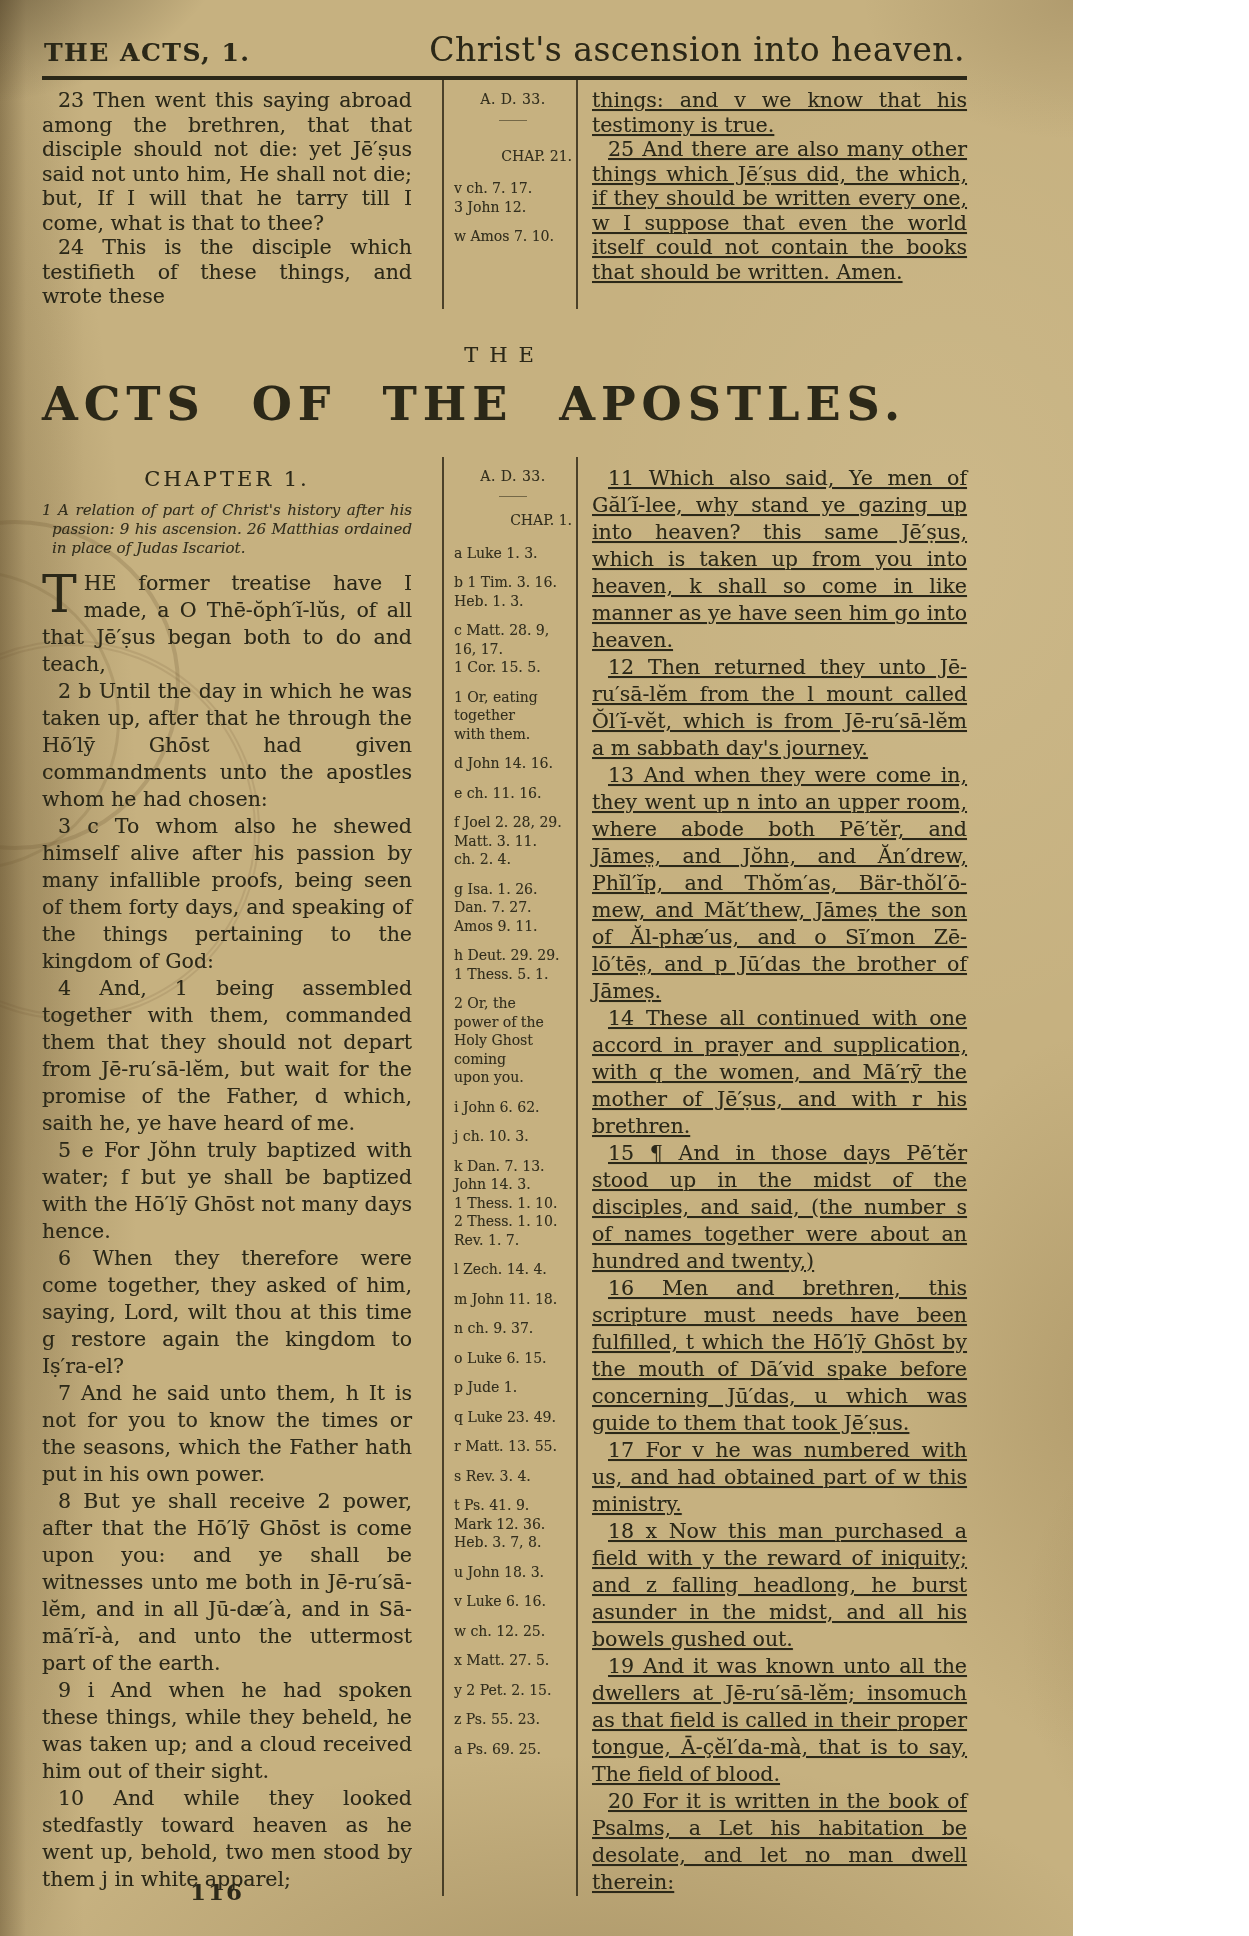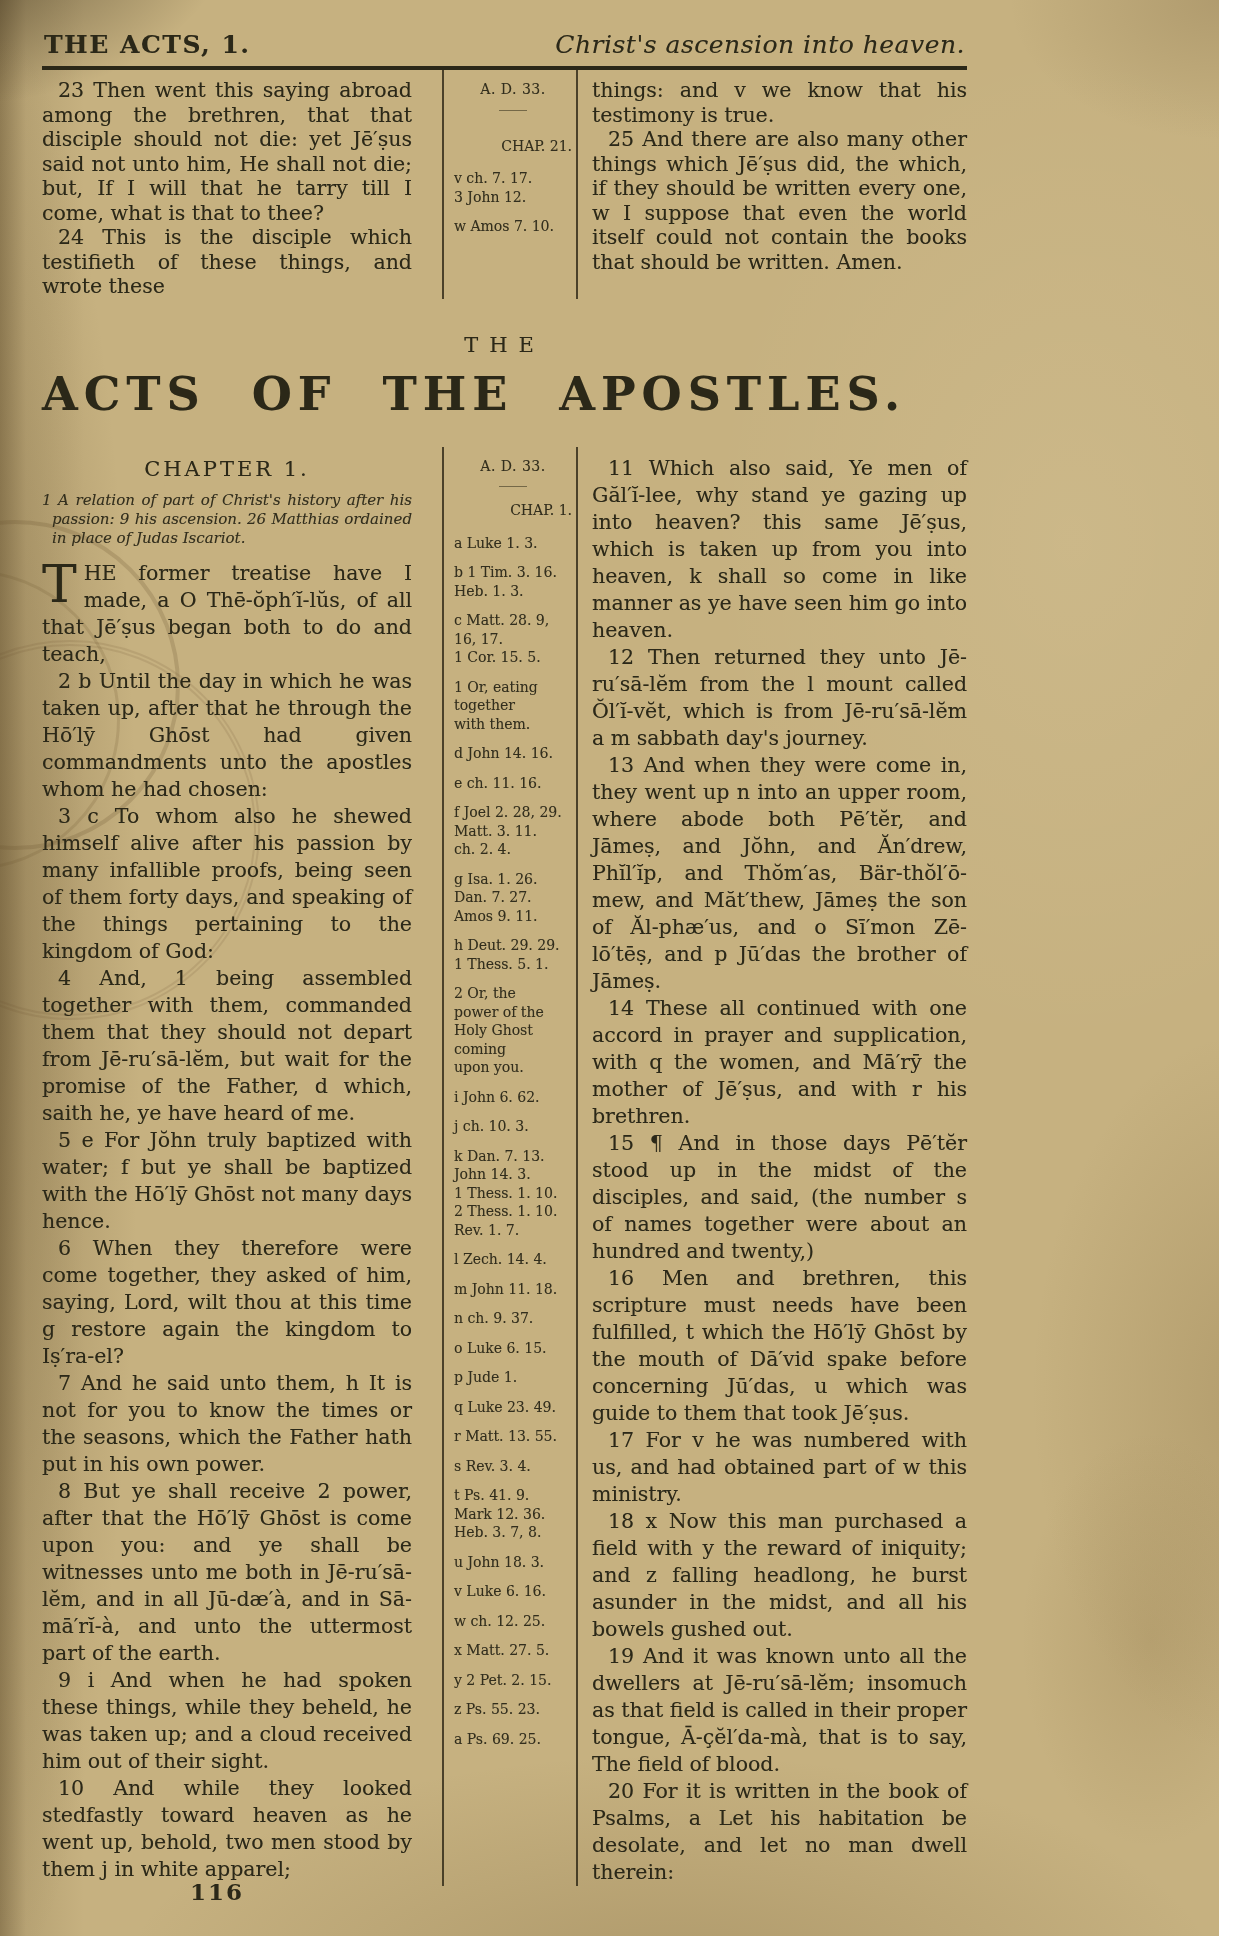--- a/index.html
+++ b/index.html
@@ -5,47 +5,47 @@
   :root{
     --paper:#c6b180;
     --ink:#2b2818;
     --ref-ink:#322e1d;
     --rule:rgba(44,38,20,0.8);
   }
   *{margin:0;padding:0;box-sizing:border-box;}
   html,body{width:1249px;height:1936px;}
   body{font-family:"DejaVu Serif", serif;color:var(--ink);}
   .page{
-    position:relative;width:1219px;height:1936px;overflow:hidden;
+    position:relative;width:1073px;height:1936px;overflow:hidden;
     background-color:var(--paper);
     background-image:
       radial-gradient(ellipse 430px 270px at -50px -70px, rgba(45,35,18,0.65), rgba(45,35,18,0) 65%),
       radial-gradient(ellipse 200px 1400px at 0% 52%, rgba(100,80,45,0.35), rgba(100,80,45,0) 70%),
       radial-gradient(ellipse 320px 520px at 103% 72%, rgba(125,100,55,0.26), rgba(125,100,55,0) 70%),
       radial-gradient(ellipse 740px 320px at 55% 103%, rgba(110,88,48,0.28), rgba(110,88,48,0) 75%),
       radial-gradient(ellipse 520px 720px at 88% 28%, rgba(255,245,215,0.10), rgba(255,245,215,0) 70%),
       radial-gradient(ellipse 300px 200px at 100% 0%, rgba(90,70,40,0.20), rgba(90,70,40,0) 70%),
       linear-gradient(90deg, rgba(80,62,32,0.45) 0px, rgba(80,62,32,0.12) 26px, rgba(80,62,32,0) 84px);
   }
   .aging{position:absolute;border-radius:50%;pointer-events:none;}
   .r1{left:-150px;top:520px;width:330px;height:330px;border:4px solid rgba(105,82,44,0.22);}
   .r2{left:-180px;top:570px;width:300px;height:300px;border:3px solid rgba(105,82,44,0.18);}
   .r3{left:-120px;top:640px;width:380px;height:380px;border:6px double rgba(105,82,44,0.15);}
   .stain{left:1020px;top:1430px;width:260px;height:420px;border-radius:50%;
          background:radial-gradient(ellipse at center, rgba(120,95,50,0.18), rgba(120,95,50,0) 70%);}
   .print{position:absolute;left:42px;top:30px;width:925px;
          text-shadow:0.2px 0.2px 0 rgba(43,40,24,0.30);}
   .running-head{display:flex;justify-content:space-between;align-items:baseline;padding:0 2px;}
   .rh-left{font-size:25px;font-weight:bold;letter-spacing:1.5px;}
-  .rh-right{font-size:25px;font-style:italic;letter-spacing:0.5px;}
+  .rh-right{font-size:33px;letter-spacing:0.5px;}
   .head-rule{height:4px;background:var(--ink);margin-top:7px;}
 
   .grid{display:grid;grid-template-columns:400px 136px 389px;}
   .text-col.left{padding:8px 30px 0 0;}
-  .text-col.right{padding:8px 0 0 14px;}
+  .text-col.right{padding:8px 0 0 14px;text-decoration:underline;}
   .refs-col{
     border-left:2px solid var(--rule);border-right:2px solid var(--rule);
     padding:10px 4px 0 10px;font-size:14px;line-height:18.5px;color:var(--ref-ink);
   }
   .ref{white-space:pre-line;margin-bottom:11px;}
   .refs-col .ref:first-child{text-align:center;letter-spacing:0.5px;margin-bottom:6px;}
   .refs-col .ref:first-child::after{
     content:"";display:block;width:28px;margin:11px auto 0;
     border-top:1.5px solid rgba(50,44,24,0.55);
   }

